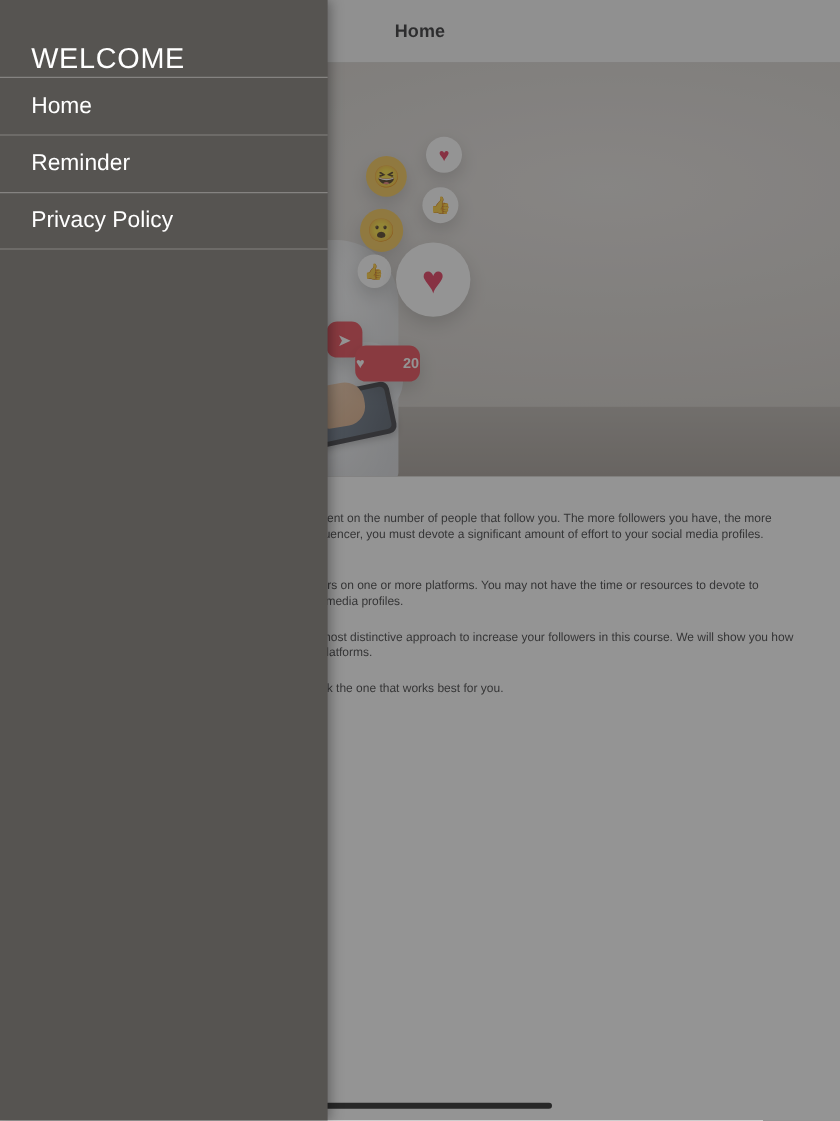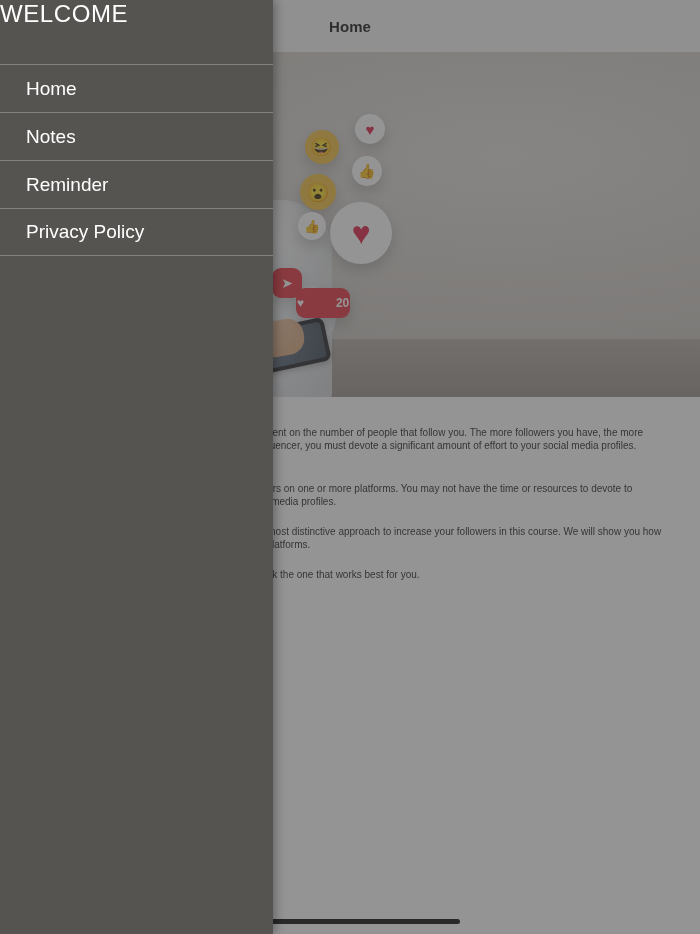--- a/index.html
+++ b/index.html
@@ -340,21 +340,22 @@
     left: 0;
     width: 273px;
     height: 934px;
     background: #565451;
     box-shadow: 2px 0 10px rgba(0,0,0,0.35);
   }
 
   .drawer-header {
     height: 64px;
     display: flex;
-    align-items: flex-start;
+    align-items: flex-end;
+    padding-left: 26px;
     box-sizing: border-box;
   }
   .drawer-title {
     font-size: 24px;
     color: #ffffff;
     letter-spacing: 0.6px;
   }
 
   .menu-item {
     height: 48px;
@@ -439,23 +440,20 @@
 
   <nav class="drawer">
     <div class="drawer-header">
       <span class="drawer-title">WELCOME</span>
     </div>
 
     <div class="menu-item">
       <span>Home</span>
     </div>
     <div class="menu-item">
-      <span>Notes</span>
-    </div>
-    <div class="menu-item">
       <span>Reminder</span>
     </div>
     <div class="menu-item">
       <span>Privacy Policy</span>
     </div>
   </nav>
 
 </div>
 
 </body></html>

